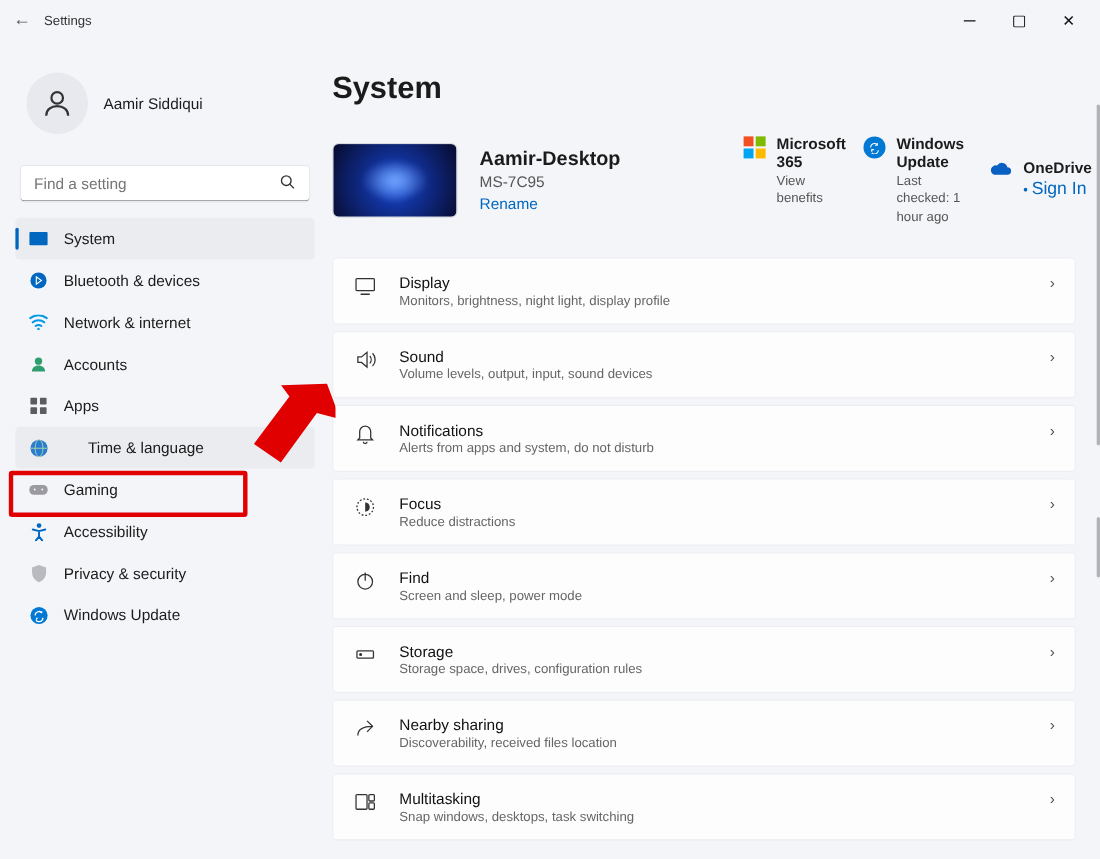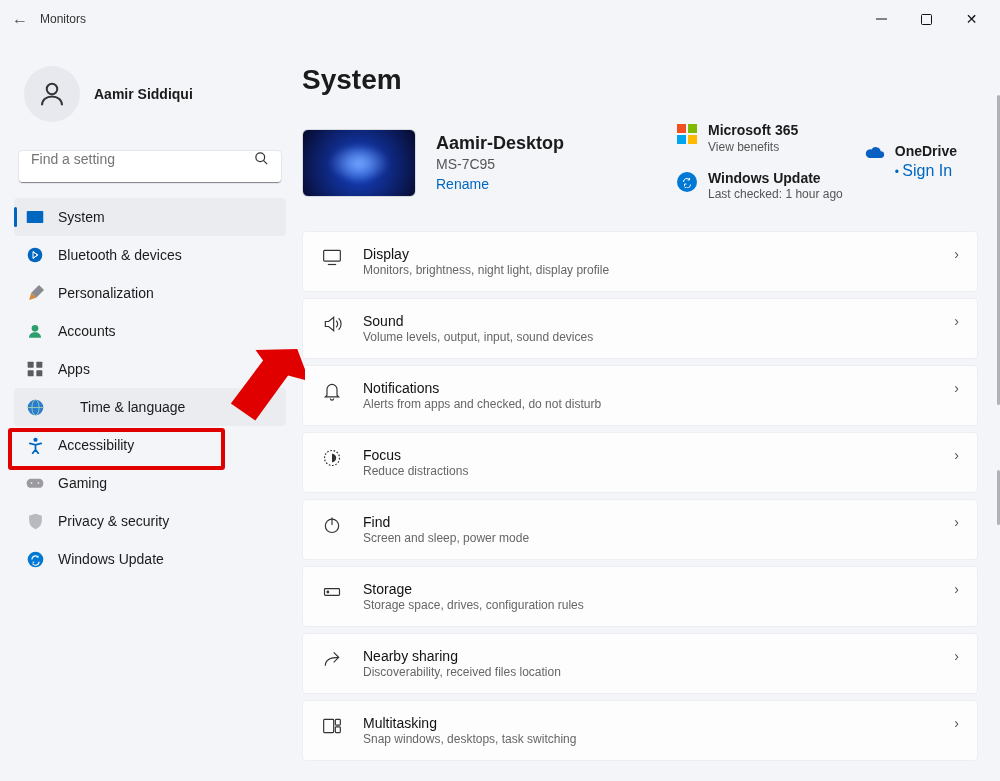--- a/index.html
+++ b/index.html
@@ -12,23 +12,23 @@
   .winctrl { width: 45px; height: 30px; display:flex; align-items:center; justify-content:center; color:#111; font-size: 12px; cursor:pointer; }
   .winctrl.close { font-size:14px;}
   .winctrl.maximize svg { width:11px; height:11px; }
   
   .content { display: flex; height: calc(100% - 38px); }
 
   .sidebar { width: 300px; padding: 10px 14px 10px 14px; flex-shrink:0;}
   .user-row { display:flex; align-items:center; gap:14px; margin: 18px 10px 28px 10px; }
   .avatar { width:56px; height:56px; border-radius:50%; background:#e7e9ee; display:flex; align-items:center; justify-content:center; }
   .avatar svg { width:30px; height:30px; stroke:#333; fill:none; stroke-width:1.6;}
-  .username { font-size:14px; font-weight:700; }
-
-  .searchbox { display:flex; align-items:flex-start; background:#fff; border:1px solid #e4e6eb; border-radius:4px; height:34px; margin:0 4px 14px 4px; padding:0 6px 0 12px; box-shadow: inset 0 -1px 0 #8b8d92;}
+  .username { font-size:14px; font-weight:400; }
+
+  .searchbox { display:flex; align-items:center; background:#fff; border:1px solid #e4e6eb; border-radius:4px; height:34px; margin:0 4px 14px 4px; padding:0 6px 0 12px; box-shadow: inset 0 -1px 0 #8b8d92;}
   .searchbox input { border:none; outline:none; flex:1; font-size:14px; background:transparent; color:#555;}
   .searchbox .sicon { color:#333; font-size:14px; padding:0 6px;}
 
   .nav { list-style:none; }
   .nav li { display:flex; align-items:center; gap:14px; height:38px; border-radius:4px; padding:0 12px; font-size:14px; cursor:pointer; position:relative;}
   .nav li.active { background:#eaecf0; }
   .nav li.active::before { content:""; position:absolute; left:0; top:9px; bottom:9px; width:3px; background:#0067c0; border-radius:2px;}
   .nav li.selected { background:#eaecf0;gap:36px; }
   .nav-icon { width:18px; height:18px; display:flex; align-items:center; justify-content:center; font-size:15px;}
 
@@ -42,21 +42,21 @@
   .device-info { flex:0 0 220px;}
   .device-name { font-size:18px; font-weight:600; }
   .device-model { font-size:14px; color:#555; margin-top:2px;}
   .rename { color:#0067c0; font-size:14px; margin-top:4px; cursor:pointer;}
   .topcard { display:flex; gap:10px; align-items:flex-start;}
   .topcard .ticon { width:22px; display:flex;align-items:center;justify-content:center; margin-top:2px;}
   .topcard .tlabel { font-size:14px; font-weight:600; line-height:1.2;}
   .topcard .tsub { font-size:12px; color:#555; line-height:1.4;}
   .topcard .link-dot::before { content:"• "; color:#0067c0;}
   .topcard .link { color:#0067c0; font-size:16px;}
-  .topcol { display:flex; flex-direction:column; gap:14px;}
+  .topcol { display:flex; flex-direction:row; gap:14px;}
 
   .settings-list { display:flex; flex-direction:column; gap:6px;}
   .setting-item { display:flex; align-items:flex-start; gap:20px; background:#fdfdfe; border:1px solid #eceef2; border-radius:4px; padding:14px 18px; cursor:pointer;}
   .setting-icon { width:22px; height:22px; display:flex; align-items:center; justify-content:center; color:#333;}
   .setting-icon svg { width:20px; height:20px; stroke:#333; fill:none; stroke-width:1.4;}
   .setting-text { flex:1; }
   .setting-title { font-size:14px; color:#111;}
   .setting-sub { font-size:12px; color:#666; margin-top:1px;}
   .chev { color:#555; font-size:14px;}
 
@@ -72,21 +72,21 @@
   .ms365 span:nth-child(4){background:#ffb900;}
   .onedrive-ico svg{width:22px;height:14px;}
   .winupd-ico{width:20px;height:20px;border-radius:50%;background:#0078d4;display:flex;align-items:center;justify-content:center;}
   .winupd-ico svg{width:12px;height:12px;stroke:#fff;fill:none;stroke-width:2;}
 </style>
 </head>
 <body>
 
 <div class="titlebar">
   <div class="back">←</div>
-  <div class="title">Monitors</div>
+  <div class="title">Settings</div>
   <div class="spacer"></div>
   <div class="winctrl">
       <svg width="11" height="11">
         <line x1="0" y1="5" x2="11" y2="5" stroke="#111" stroke-width="1"></line>
       </svg>
     </div>
   <div class="winctrl maximize">
       <svg>
         <rect x="0.5" y="0.5" width="10" height="10" fill="none" stroke="#111" stroke-width="1" rx="1"></rect>
       </svg>
@@ -129,26 +129,26 @@
         <span class="nav-icon">
             <svg width="16" height="16" viewBox="0 0 24 24">
               <circle cx="12" cy="12" r="11" fill="#0067c0"></circle>
               <path d="M9 7l7 5-7 5V7l7 5-7 5" fill="none" stroke="#fff" stroke-width="1.5"></path>
             </svg>
           </span>
         <span>Bluetooth &amp; devices</span>
       </li>
       <li>
         <span class="nav-icon">
-            <svg width="17" height="17" viewBox="0 0 24 24">
-              <path d="M3 21l3-10 7 7-10 3z" fill="#d88a3a"></path>
-              <path d="M6 11L17 0l7 7-11 11" fill="#8a8a90"></path>
-            </svg>
-          </span>
-        <span>Personalization</span>
+            <svg width="18" height="14" viewBox="0 0 24 18">
+              <path d="M2 4a16 16 0 0120 0M5 9a11 11 0 0114 0M8.5 13.5a6 6 0 017 0" fill="none" stroke="#0099e5" stroke-width="2.5" stroke-linecap="round"></path>
+              <circle cx="12" cy="17" r="1.5" fill="#0099e5"></circle>
+            </svg>
+          </span>
+        <span>Network &amp; internet</span>
       </li>
       <li>
         <span class="nav-icon">
             <svg width="16" height="16" viewBox="0 0 24 24">
               <circle cx="12" cy="8" r="5" fill="#2e9e6f"></circle>
               <path d="M3 22c0-5 4-8 9-8s9 3 9 8z" fill="#2e9e6f"></path>
             </svg>
           </span>
         <span>Accounts</span>
       </li>
@@ -168,36 +168,36 @@
             <svg width="17" height="17" viewBox="0 0 24 24">
               <circle cx="12" cy="12" r="11" fill="#2a7cd0"></circle>
               <ellipse cx="12" cy="12" rx="5" ry="11" fill="none" stroke="#a8d5a8" stroke-width="1.2"></ellipse>
               <line x1="1" y1="12" x2="23" y2="12" stroke="#a8d5a8" stroke-width="1.2"></line>
             </svg>
           </span>
         <span>Time &amp; language</span>
       </li>
       <li>
         <span class="nav-icon">
-            <svg width="17" height="17" viewBox="0 0 24 24">
-              <circle cx="12" cy="4" r="3" fill="#0067c0"></circle>
-              <path d="M4 9l8 2 8-2M12 11v7m-4 5l4-5 4 5" stroke="#0067c0" stroke-width="2.5" fill="none" stroke-linecap="round"></path>
-            </svg>
-          </span>
-        <span>Accessibility</span>
-      </li>
-      <li>
-        <span class="nav-icon">
             <svg width="18" height="14" viewBox="0 0 26 18">
               <rect x="1" y="3" width="24" height="13" rx="6" fill="#9a9aa0"></rect>
               <circle cx="8" cy="9" r="1.2" fill="#fff"></circle>
               <circle cx="18" cy="9" r="1.2" fill="#fff"></circle>
             </svg>
           </span>
         <span>Gaming</span>
+      </li>
+      <li>
+        <span class="nav-icon">
+            <svg width="17" height="17" viewBox="0 0 24 24">
+              <circle cx="12" cy="4" r="3" fill="#0067c0"></circle>
+              <path d="M4 9l8 2 8-2M12 11v7m-4 5l4-5 4 5" stroke="#0067c0" stroke-width="2.5" fill="none" stroke-linecap="round"></path>
+            </svg>
+          </span>
+        <span>Accessibility</span>
       </li>
       <li>
         <span class="nav-icon">
             <svg width="15" height="17" viewBox="0 0 20 24">
               <path d="M10 1l9 3v6c0 7-4 11-9 13C5 21 1 17 1 10V4z" fill="#b8bac0"></path>
             </svg>
           </span>
         <span>Privacy &amp; security</span>
       </li>
       <li>
@@ -298,21 +298,21 @@
         <div class="chev">›</div>
       </div>
       <div class="setting-item">
         <div class="setting-icon">
             <svg viewBox="0 0 24 24">
               <path d="M6 17V10a6 6 0 0112 0v7l2 2H4l2-2zM10 21a2 2 0 004 0"></path>
             </svg>
           </div>
         <div class="setting-text">
             <div class="setting-title">Notifications</div>
-            <div class="setting-sub">Alerts from apps and checked, do not disturb</div>
+            <div class="setting-sub">Alerts from apps and system, do not disturb</div>
           </div>
         <div class="chev">›</div>
       </div>
       <div class="setting-item">
         <div class="setting-icon">
             <svg viewBox="0 0 24 24" stroke-dasharray="2 2">
               <circle cx="12" cy="12" r="9"></circle>
               <path d="M12 7a5 5 0 010 10z" fill="#333" stroke="none"></path>
             </svg>
           </div>

